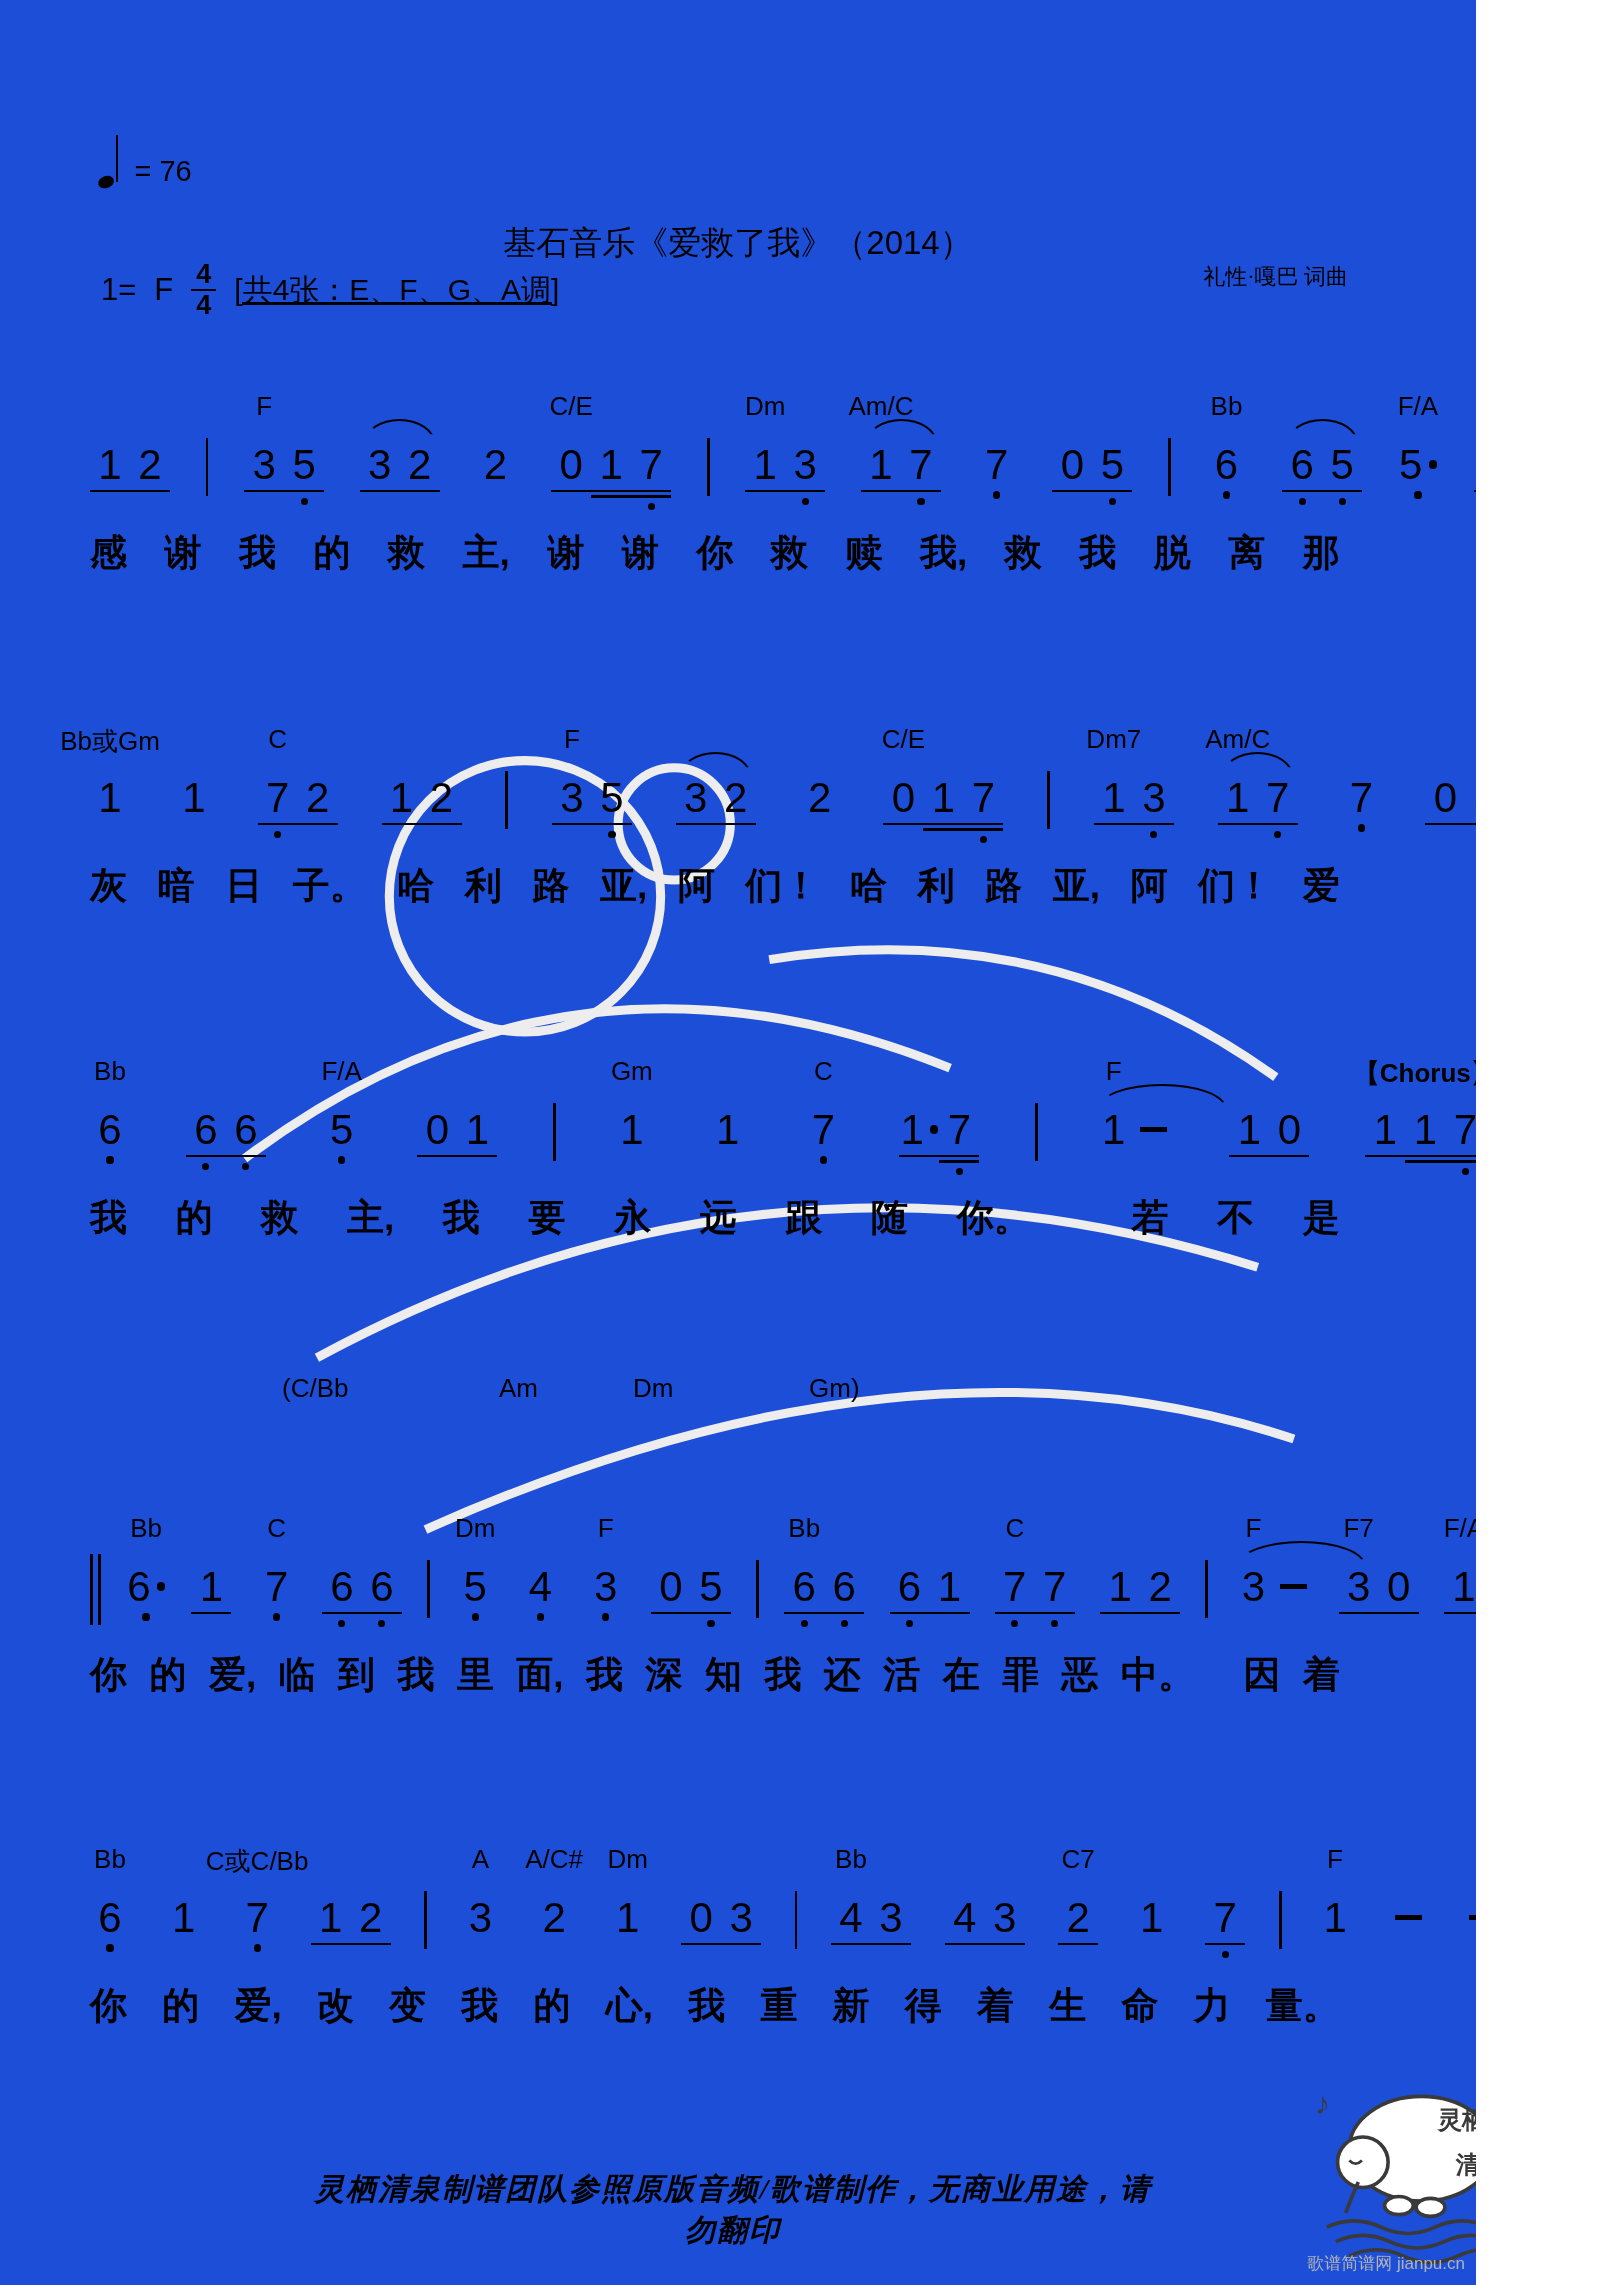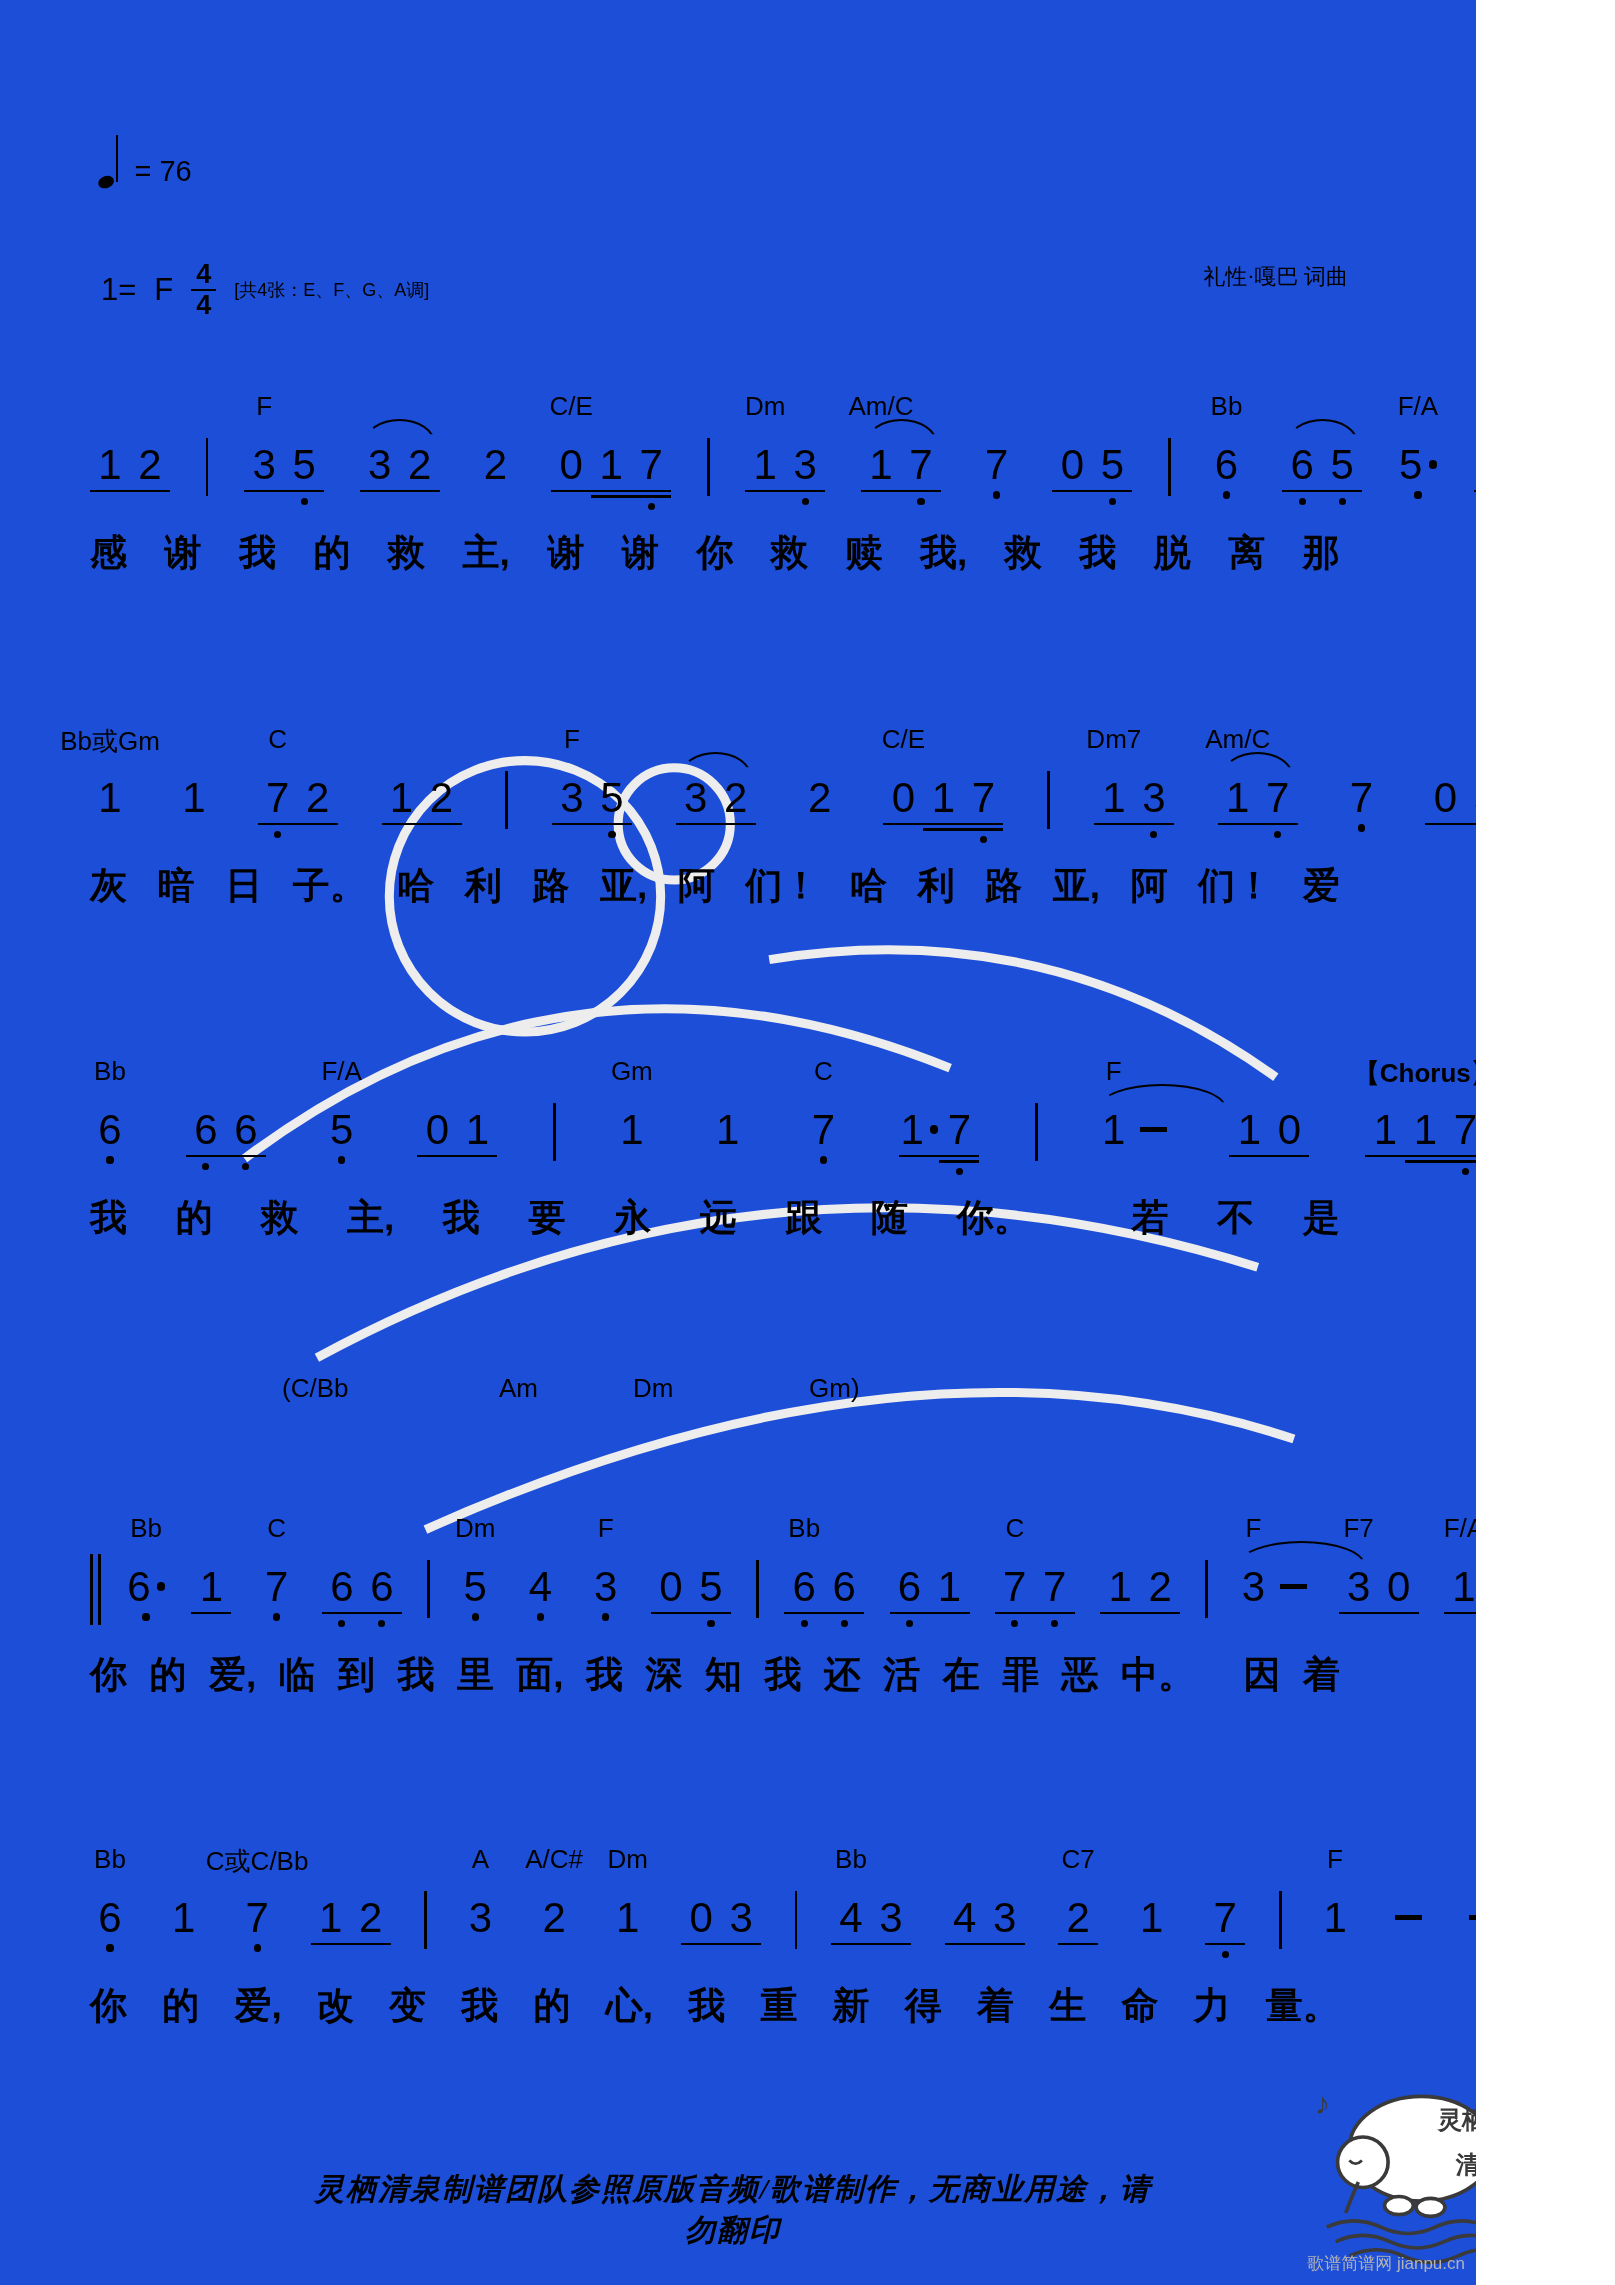--- a/index.html
+++ b/index.html
@@ -9,21 +9,21 @@
   .tempo{position:absolute;left:98px;top:134px;display:flex;align-items:flex-end;gap:14.5px;}
   .qnote{position:relative;width:22px;height:54px;}
   .qnote .head{position:absolute;bottom:0;left:0;width:16.3px;height:11.8px;background:#000;border-radius:50%;transform:rotate(-20deg);}
   .qnote .stem{position:absolute;right:1.8px;bottom:6.3px;width:2.7px;height:47px;background:#000;}
   .tempo .lbl{font-size:29px;line-height:33px;}
   .title{position:absolute;left:0;right:0;top:110px;text-align:center;font-size:72px;font-weight:bold;letter-spacing:3.6px;}
   .subtitle{position:absolute;left:0;right:0;top:221px;text-align:center;font-size:33px;}
   .keyline{position:absolute;left:101px;top:262px;display:flex;align-items:center;gap:18px;font-size:31px;}
   .frac{display:flex;flex-direction:column;align-items:center;font-size:27px;font-weight:bold;line-height:25px;}
   .frac .fbar{width:25px;height:2.7px;background:#000;margin:1.8px 0;}
-  .keyinfo{font-size:18px;}
+  .keyinfo{font-size:30px;text-decoration:underline;}
   .composer{position:absolute;top:262px;right:128px;font-family:"Liberation Serif",serif;font-size:22px;}
   
   .system{position:absolute;left:90px;width:1462px;}
   .mrow{display:flex;justify-content:space-between;align-items:flex-start;height:80px;}
   .grp{display:inline-flex;position:relative;flex-shrink:0;}
   .note{width:40px;display:flex;flex-direction:column;align-items:center;position:relative;}
   .digit{font-size:42px;line-height:43px;height:43px;display:flex;align-items:center;justify-content:center;}
   .adot{width:8.1px;height:8.1px;border-radius:50%;background:#000;margin-left:6.3px;display:inline-block;}
   .ul{display:block;width:100%;height:2.7px;background:#000;margin-top:3.6px;}
   .ul + .ul{margin-top:2.7px;}
@@ -67,20 +67,21 @@
   </svg>
 
   <div class="tempo">
     <span class="qnote">
         <i class="head"></i>
         <i class="stem"></i>
       </span>
     <span class="lbl">= 76</span>
   </div>
 
+  <div class="subtitle">基石音乐《爱救了我》（2014）</div>
 
   <div class="keyline">
     <span>1=</span>
     <span>F</span>
     <span class="frac">
       <span>4</span>
       <i class="fbar"></i>
       <span>4</span>
     </span>
     <span class="keyinfo">[共4张：E、F、G、A调]</span>

